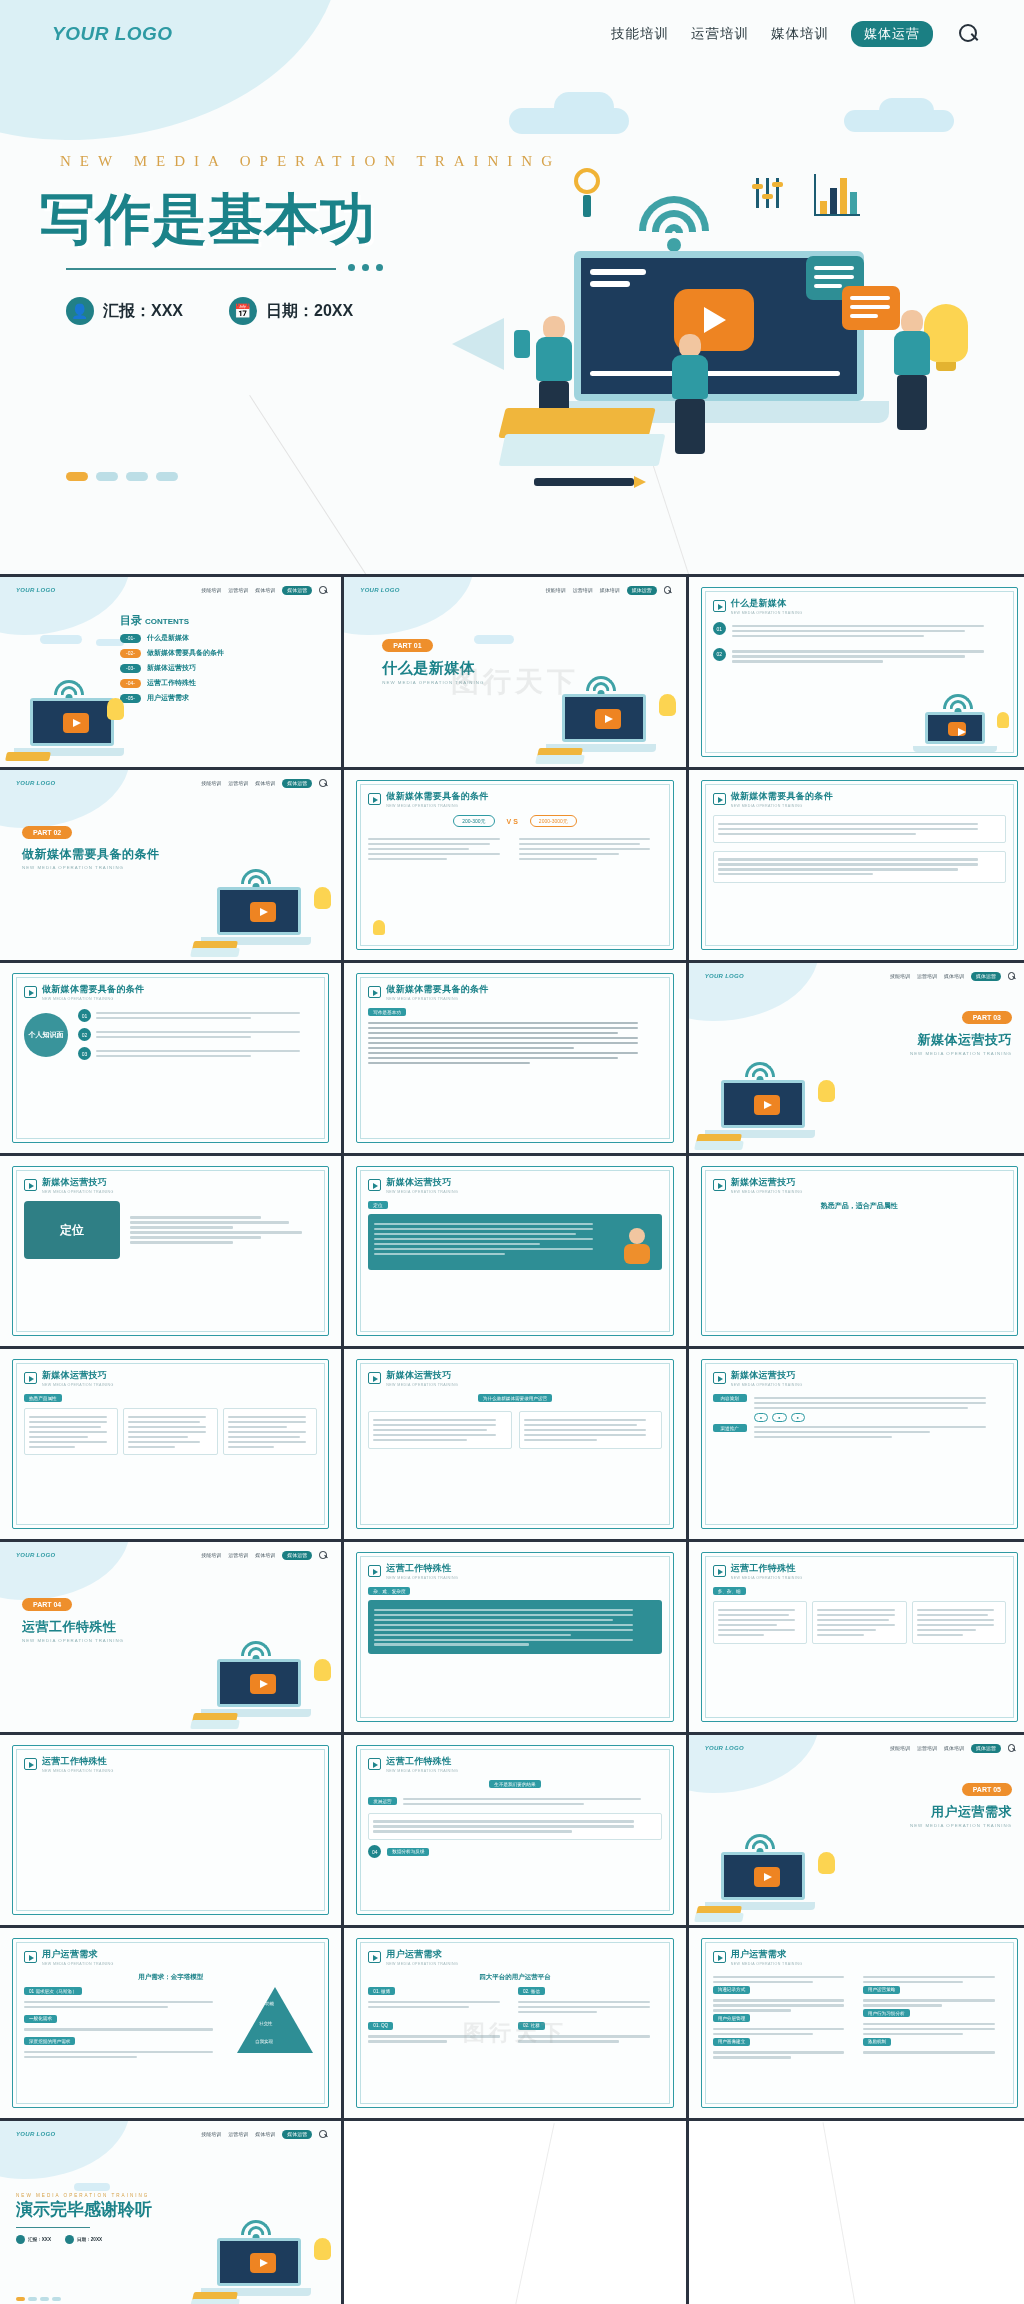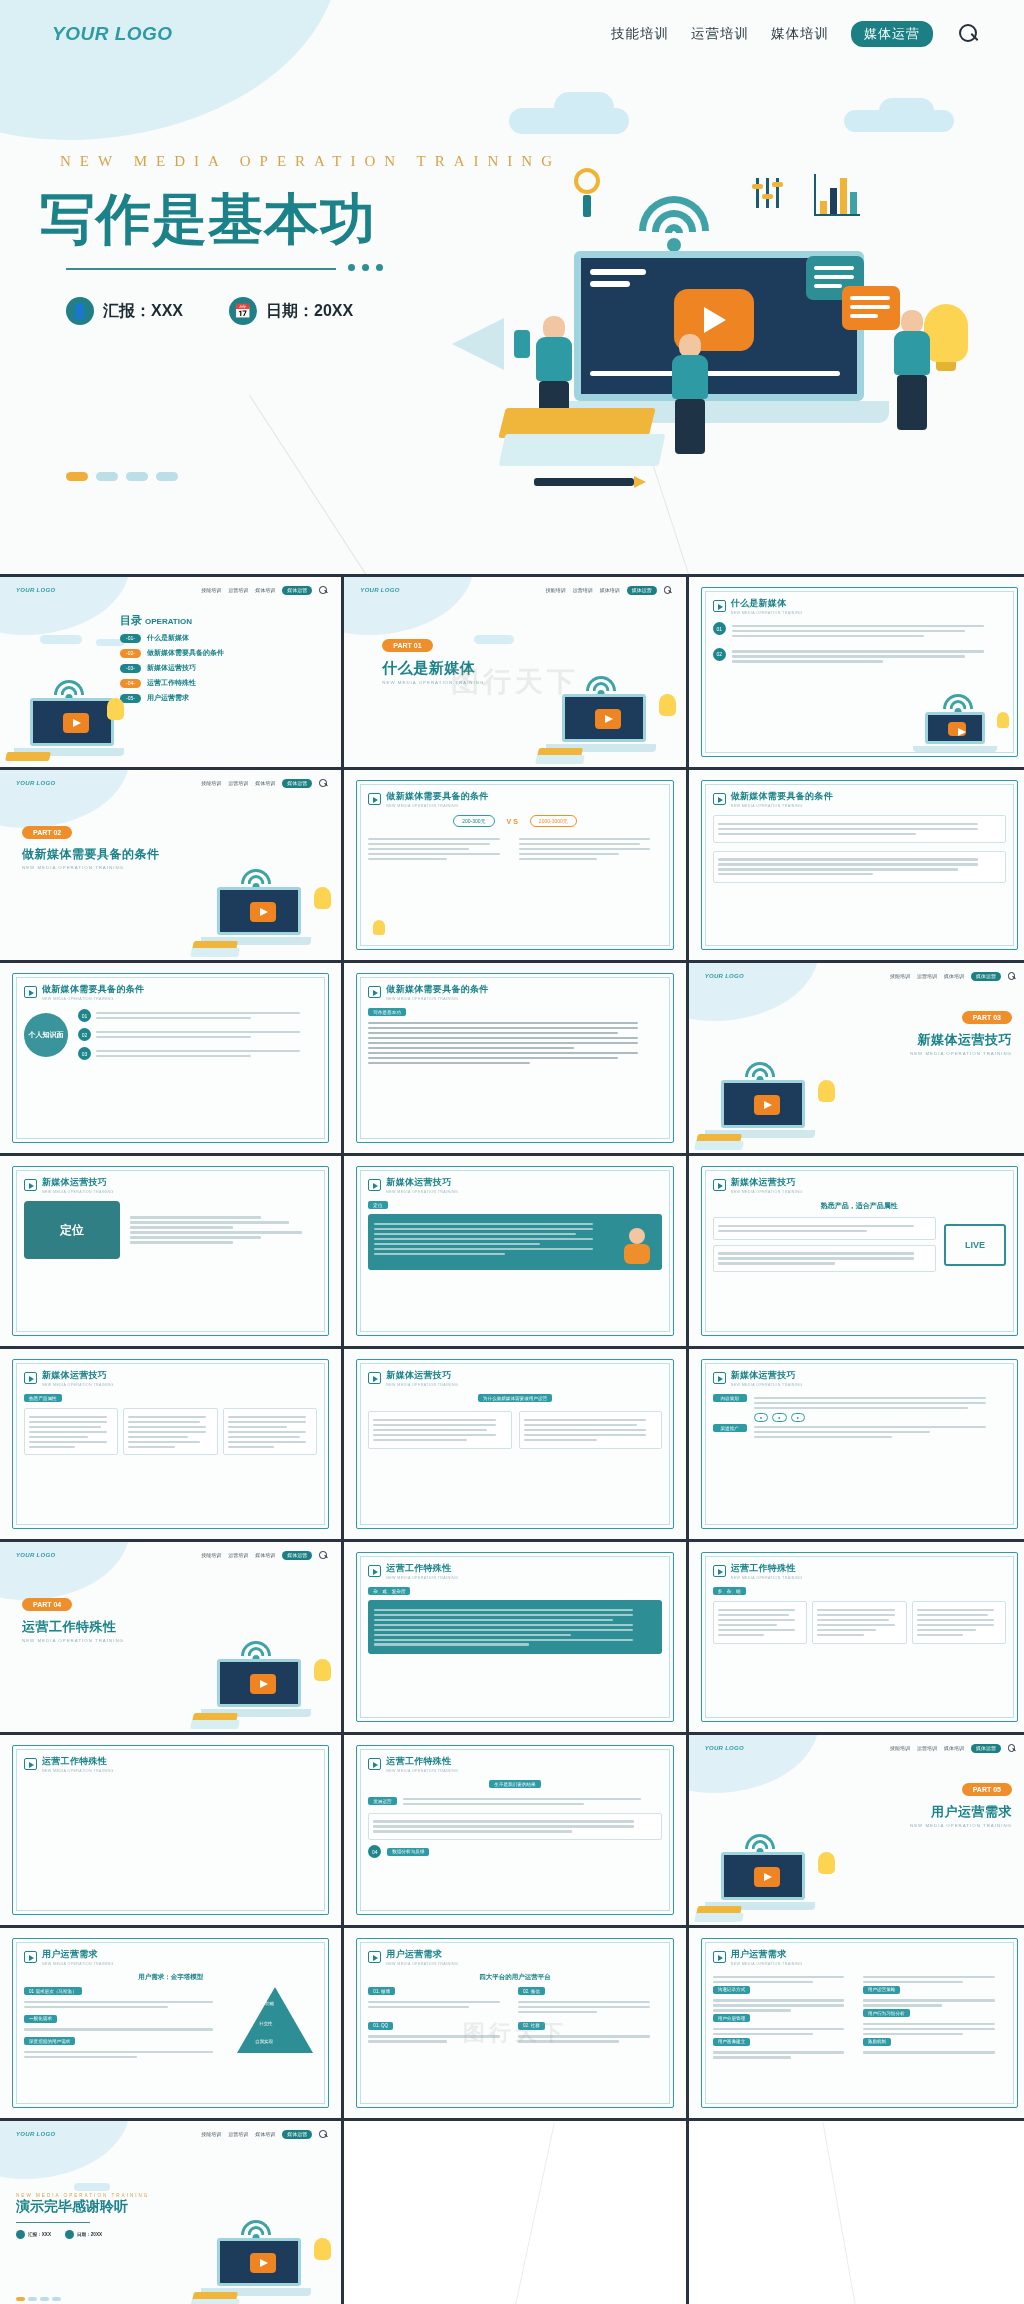--- a/index.html
+++ b/index.html
@@ -243,21 +243,21 @@
   .cols3{display:flex;gap:5px;}
   .cols3 > div{flex:1;}
   .boxcard{border:1px solid #cfe3e6;border-radius:2px;padding:4px;background:#fff;}
   .tealpanel{background:#2e8e95;border-radius:3px;padding:6px;color:#fff;}
   .tealpanel .tline{background:rgba(255,255,255,.55);}
   .circlebig{width:44px;height:44px;border-radius:50%;background:#39949b;color:#fff;font-size:7px;font-weight:bold;display:flex;align-items:center;justify-content:center;}
   .pyramid{width:0;height:0;border-left:38px solid transparent;border-right:38px solid transparent;border-bottom:66px solid #2e8e95;}
   .lappanel{width:96px;height:58px;background:#2f7f85;border-radius:4px;color:#fff;display:flex;align-items:center;justify-content:center;font-size:12px;font-weight:bold;}
   .watermark{position:absolute;left:50%;top:55%;transform:translate(-50%,-50%);font-size:28px;color:rgba(160,160,160,.18);font-weight:bold;letter-spacing:4px;pointer-events:none;}
   .live{width:62px;height:42px;border:2px solid #2e8e95;border-radius:3px;display:flex;align-items:center;justify-content:center;color:#2e8e95;font-weight:bold;font-size:9px;}
-  .thanks-title{color:#1b8289;font-weight:bold;font-size:14px;}
+  .thanks-title{color:#1b8289;font-weight:bold;font-size:17px;}
   .thanks-eye{color:#d6a24a;font-size:4.6px;letter-spacing:2px;}
   .thanks-rule{width:74px;height:1px;background:#3b8c91;margin-top:6px;}
   .thanks-meta{display:flex;gap:14px;margin-top:7px;}
   .thanks-meta .mi{width:9px;height:9px;border-radius:50%;background:#218087;}
   .thanks-meta span{font-size:4.6px;color:#1d2b33;font-weight:bold;}
   .diagline{position:absolute;width:1px;background:#ececec;}
 </style>
 </head>
 <body>
 
@@ -397,21 +397,21 @@
         <span class="slink">技能培训</span>
         <span class="slink">运营培训</span>
         <span class="slink">媒体培训</span>
         <span class="slink pill">媒体运营</span>
         <span class="sico"></span>
       </span>
       </div>
     <div class="scloud" style="left:40px;top:58px;width:42px;height:9px;"></div>
     <div class="scloud" style="left:96px;top:62px;width:28px;height:7px;"></div>
     <div class="toc">
-      <h4><span>目录</span><small>OPERATION</small></h4>
+      <h4><span>目录</span><small>CONTENTS</small></h4>
       <div class="tocrow">
           <span class="pillnum">-01-</span>
           <span class="lbl">什么是新媒体</span>
         </div>
       <div class="tocrow">
           <span class="pillnum or">-02-</span>
           <span class="lbl">做新媒体需要具备的条件</span>
         </div>
       <div class="tocrow">
           <span class="pillnum">-03-</span>
@@ -739,34 +739,20 @@
   </div>
 
   <div class="slide">
     <div class="frame">
       <div class="fhead">
           <span class="ficon"></span>
         <span><span class="ftitle">新媒体运营技巧</span>
         <span class="fsub">NEW MEDIA OPERATION TRAINING</span></span>
         </div>
       <div style="text-align:center;color:#1b8289;font-weight:bold;font-size:7px;margin:3px 0 6px;">熟悉产品，适合产品属性</div>
-      <div style="display:flex;gap:8px;align-items:center;">
-        <div style="flex:1">
-          <div class="boxcard">
-              <div class="tline w92"></div>
-              <div class="tline w70"></div>
-            </div>
-          <div class="boxcard" style="margin-top:5px">
-              <div class="tline w92"></div>
-              <div class="tline w92"></div>
-              <div class="tline w55"></div>
-            </div>
-        </div>
-        <div class="live">LIVE</div>
-      </div>
     </div>
   </div>
 
   <div class="slide">
     <div class="frame">
       <div class="fhead">
           <span class="ficon"></span>
         <span><span class="ftitle">新媒体运营技巧</span>
         <span class="fsub">NEW MEDIA OPERATION TRAINING</span></span>
         </div>

